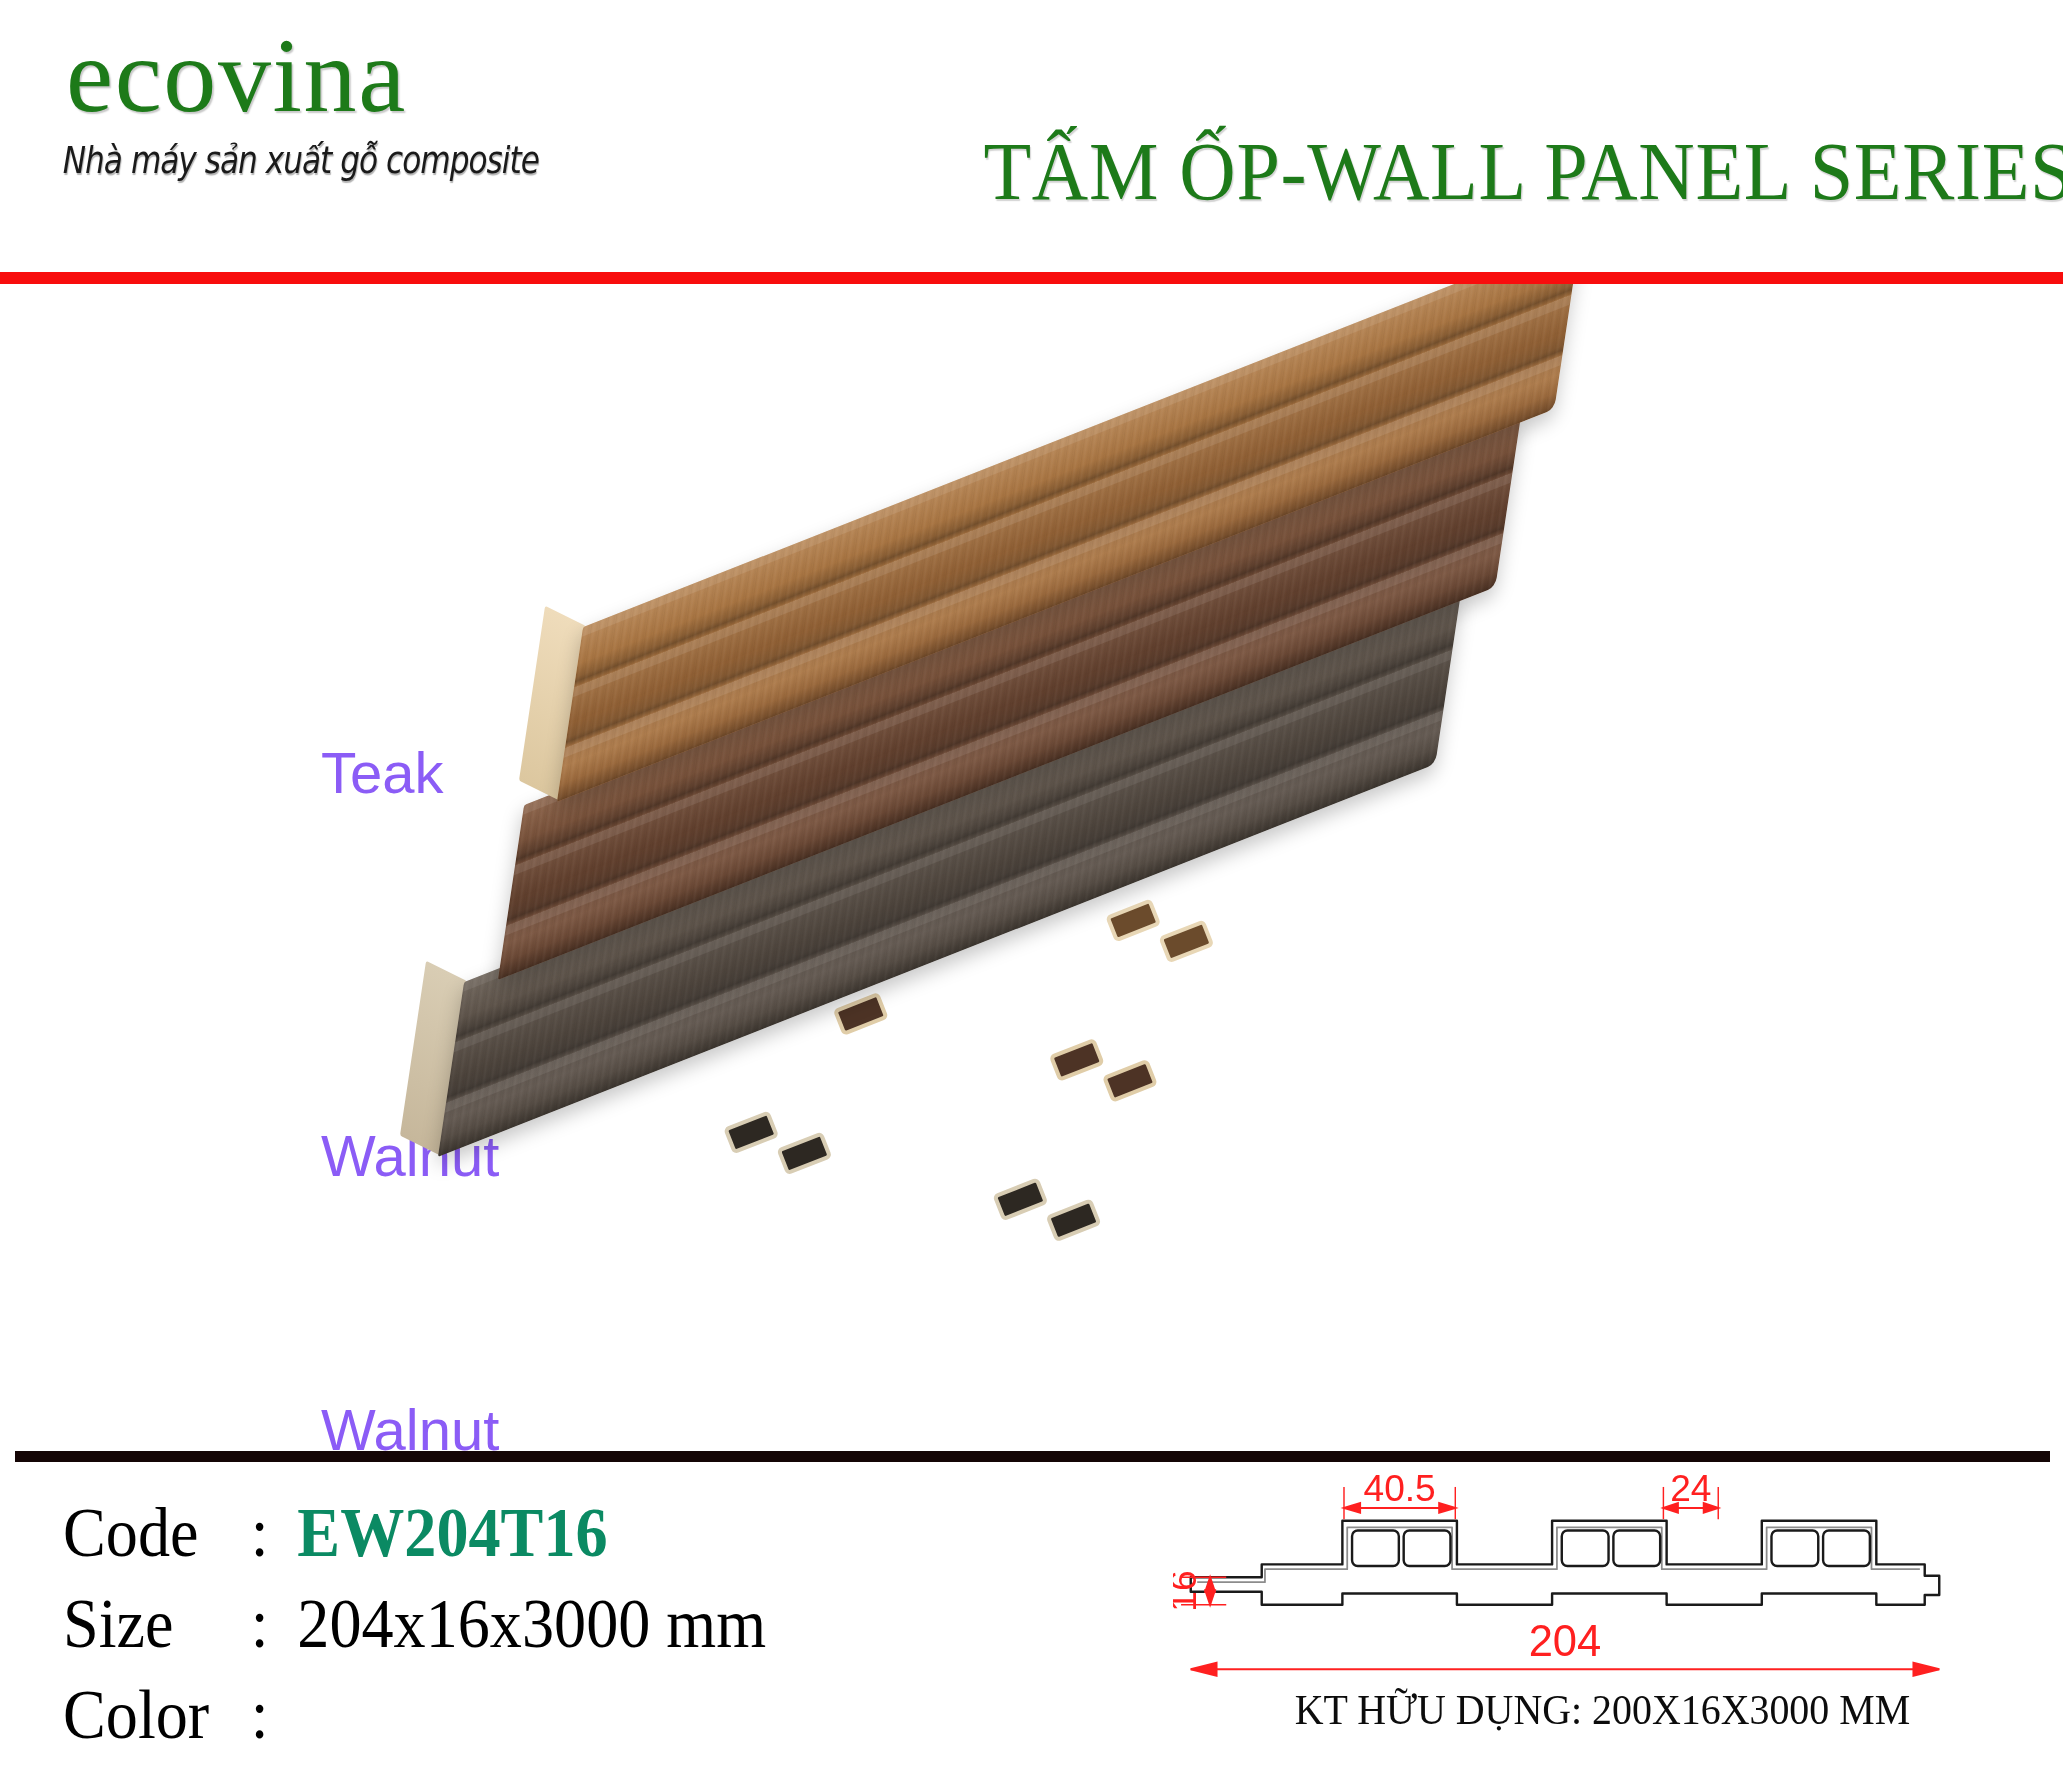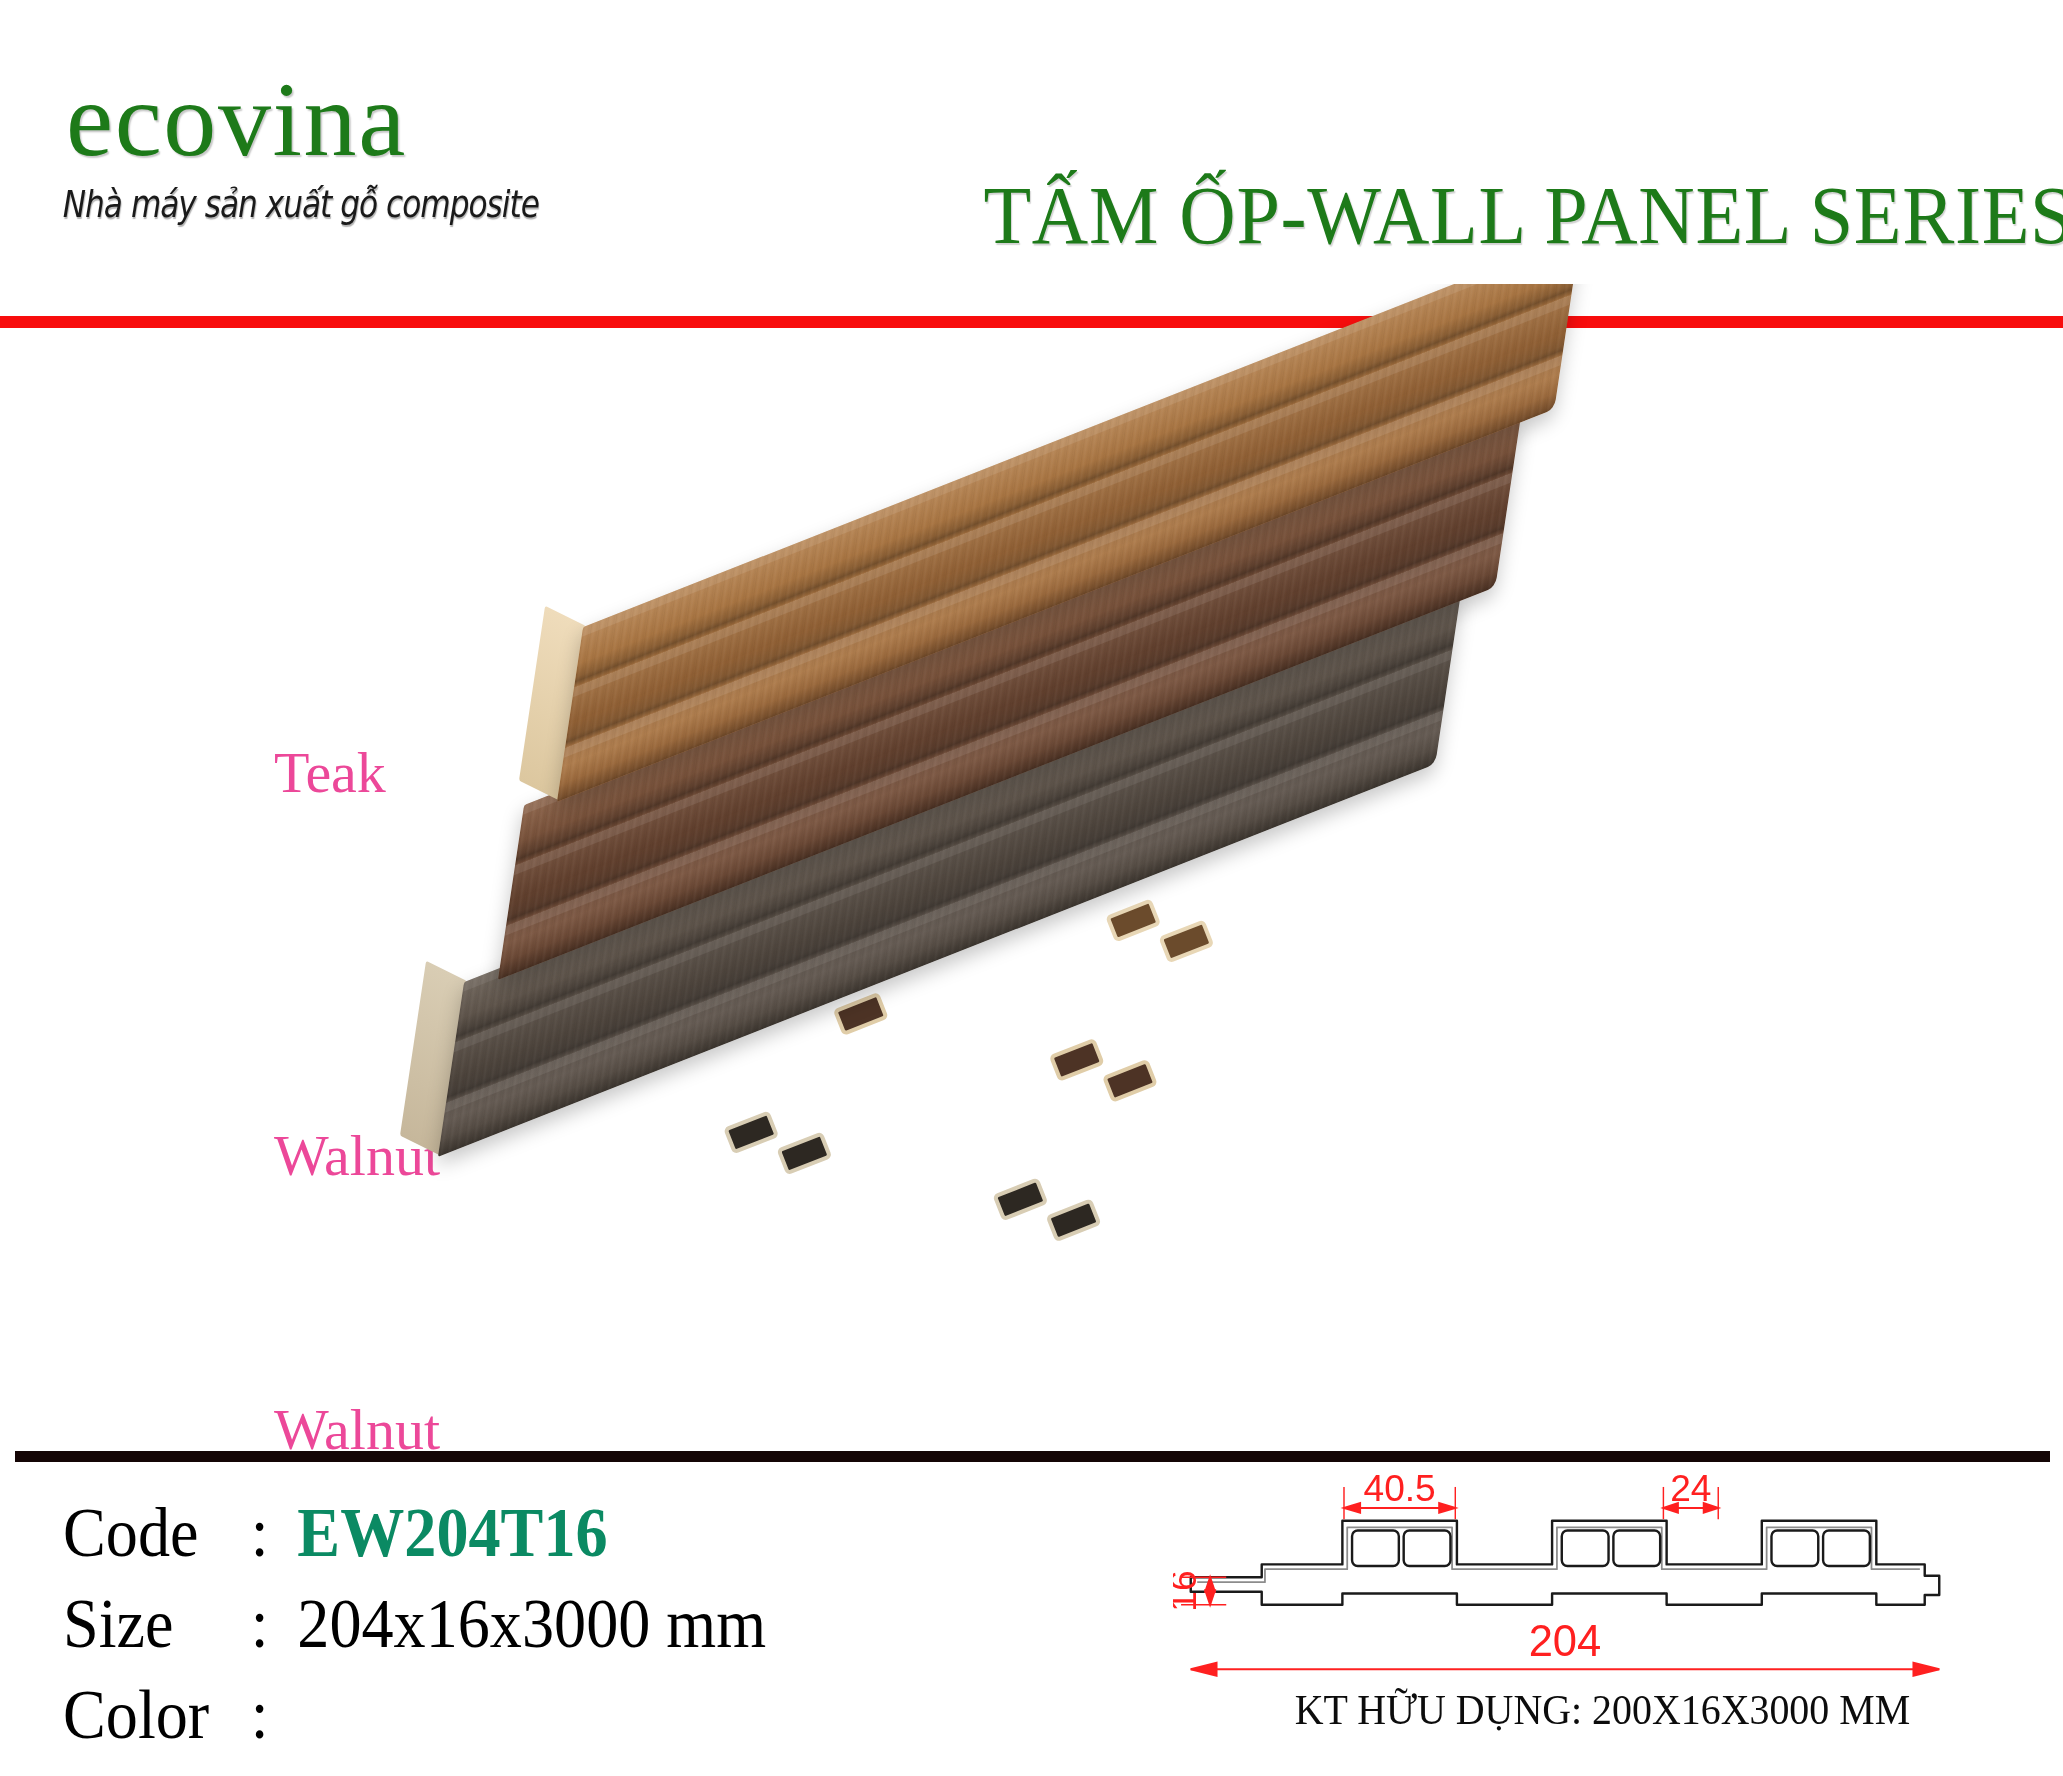--- a/index.html
+++ b/index.html
@@ -5,21 +5,21 @@
   * { box-sizing: border-box; margin: 0; padding: 0; }
   html, body {
     width: 2064px; height: 1777px;
     background: #ffffff;
     font-family: "Liberation Serif", serif;
     overflow: hidden;
   }
   .page { position: relative; width: 2064px; height: 1777px; background: #fff; }
 
   
-  .header { position: absolute; left: 0; top: 0; width: 1992px; height: 278px; margin-top: 44px; }
+  .header { position: absolute; left: 0; top: 0; width: 1992px; height: 278px; }
 
   .logo-block { position: absolute; left: 48px; top: 22.6px; width: 774px; }
   .logo-word {
     font-family: "Liberation Serif", serif;
     font-size: 106px;
     line-height: 1.0;
     letter-spacing: 1.6px;
     color: #1d7a19;
     text-shadow: 1.6px 2.4px 1.6px rgba(0,0,0,0.22);
     padding-left: 18px;
@@ -60,24 +60,25 @@
     width: 2064px; height: 12px;
     background: #f80d0d;
   }
 
   
   .photo-area { position: absolute; left: 0; top: 284px; width: 2064px; height: 1167px; overflow: hidden; }
 
   .labels { position: absolute; left: 0; top: 0; width: 100%; height: 100%; }
   .color-label {
     position: absolute;
-    font-family: Liberation Serif, serif;
+    font-family: Liberation Sans, sans-serif;
     font-size: 58px;
-    color: #ec4899;
-    white-space: nowrap;
+    color: #8b5cf6;
+    white-space: nowrap;
+    margin-left: 47px;
   }
   .label-teak   { left: 274px; top: 455px; }
   .label-coffee { left: 274px; top: 838px; }
   .label-walnut { left: 274px; top: 1112px; }
 
   
   .panel-stack {
     position: absolute;
     left: 451px; top: 185px;
     width: 1145px; height: 903px;

